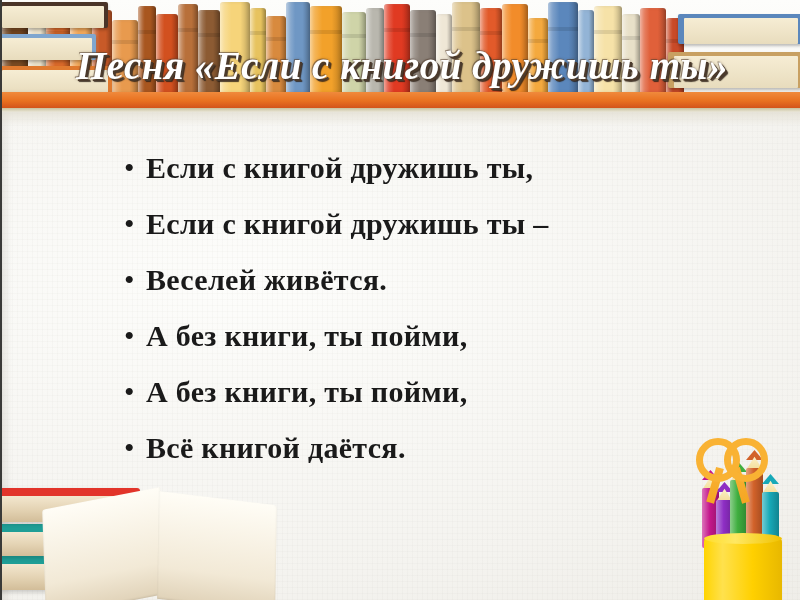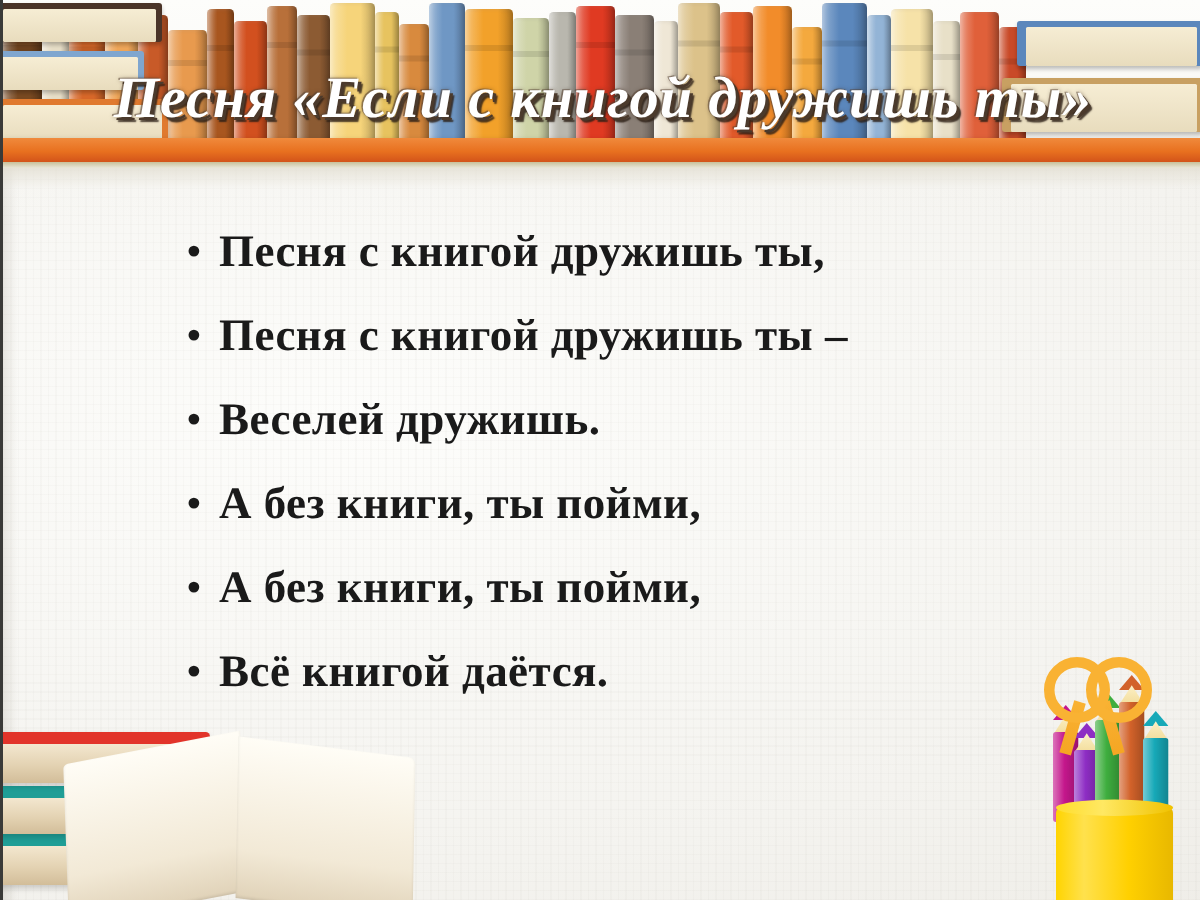--- a/index.html
+++ b/index.html
@@ -315,29 +315,29 @@
         </div>
       </div>
     <div class="shelf-board"></div>
   </div>
 
   <div class="title">Песня «Если с книгой дружишь ты»</div>
 
   <div class="lyrics" id="lyrics-host">
       <div class="line">
         <span class="bullet">•</span>
-        <span class="line-text">Песня с книгой дружишь ты,</span>
-      </div>
-      <div class="line">
-        <span class="bullet">•</span>
-        <span class="line-text">Песня с книгой дружишь ты –</span>
-      </div>
-      <div class="line">
-        <span class="bullet">•</span>
-        <span class="line-text">Веселей дружишь.</span>
+        <span class="line-text">Если с книгой дружишь ты,</span>
+      </div>
+      <div class="line">
+        <span class="bullet">•</span>
+        <span class="line-text">Если с книгой дружишь ты –</span>
+      </div>
+      <div class="line">
+        <span class="bullet">•</span>
+        <span class="line-text">Веселей живётся.</span>
       </div>
       <div class="line">
         <span class="bullet">•</span>
         <span class="line-text">А без книги, ты пойми,</span>
       </div>
       <div class="line">
         <span class="bullet">•</span>
         <span class="line-text">А без книги, ты пойми,</span>
       </div>
       <div class="line">

